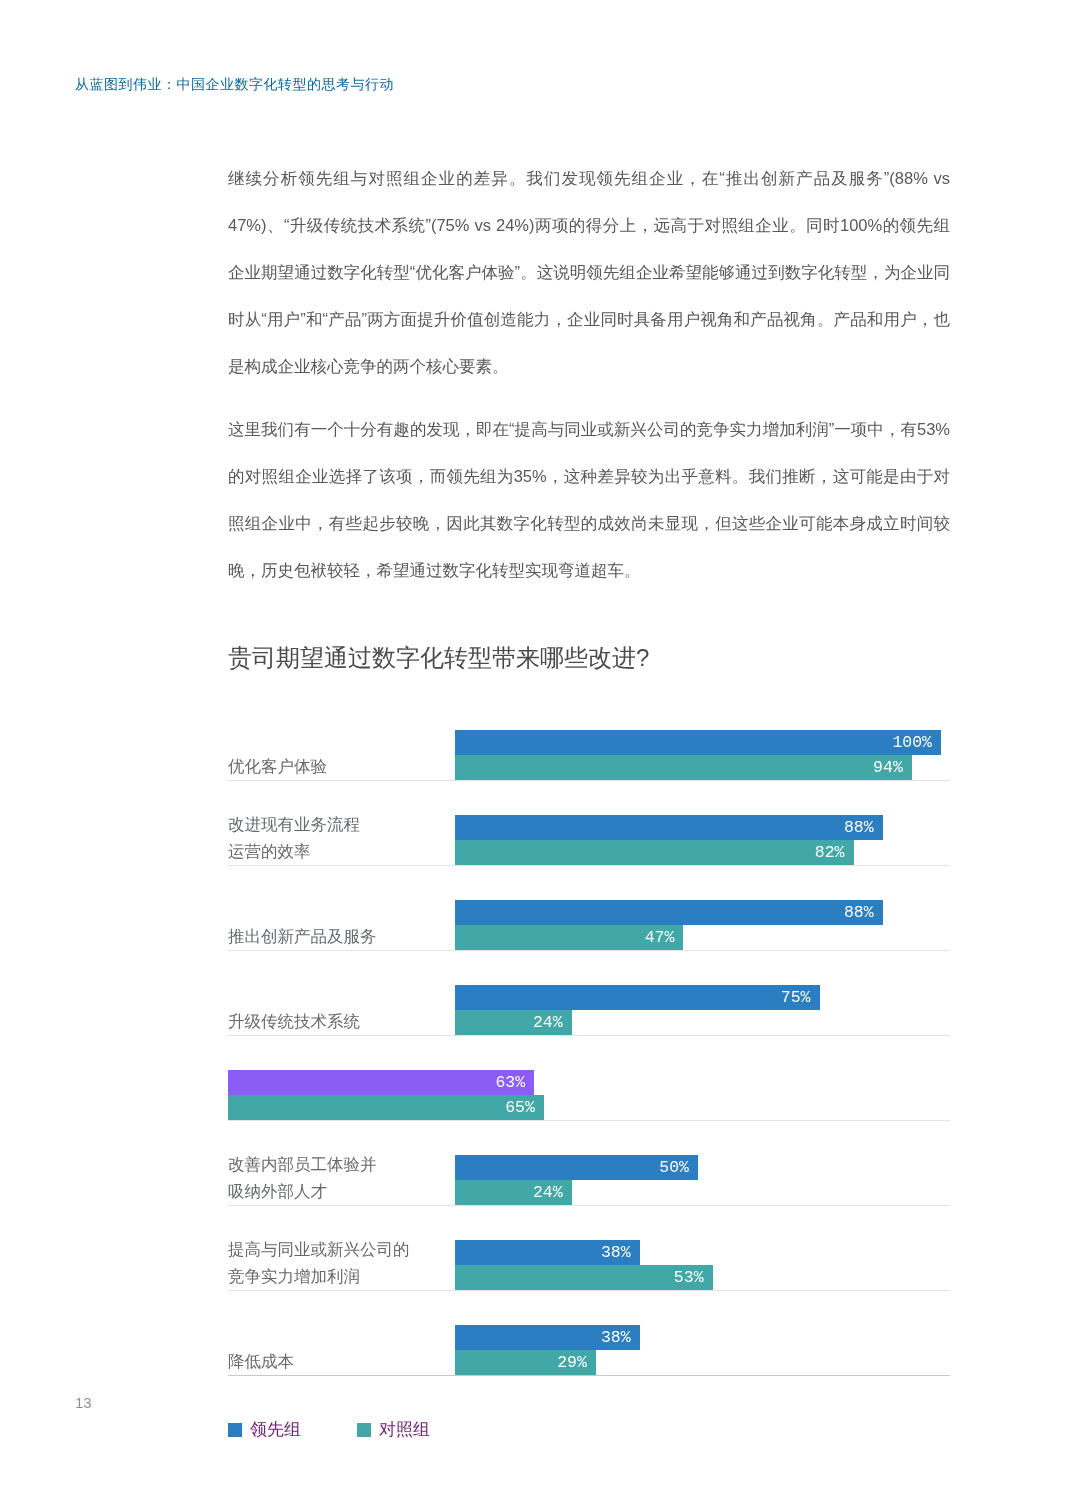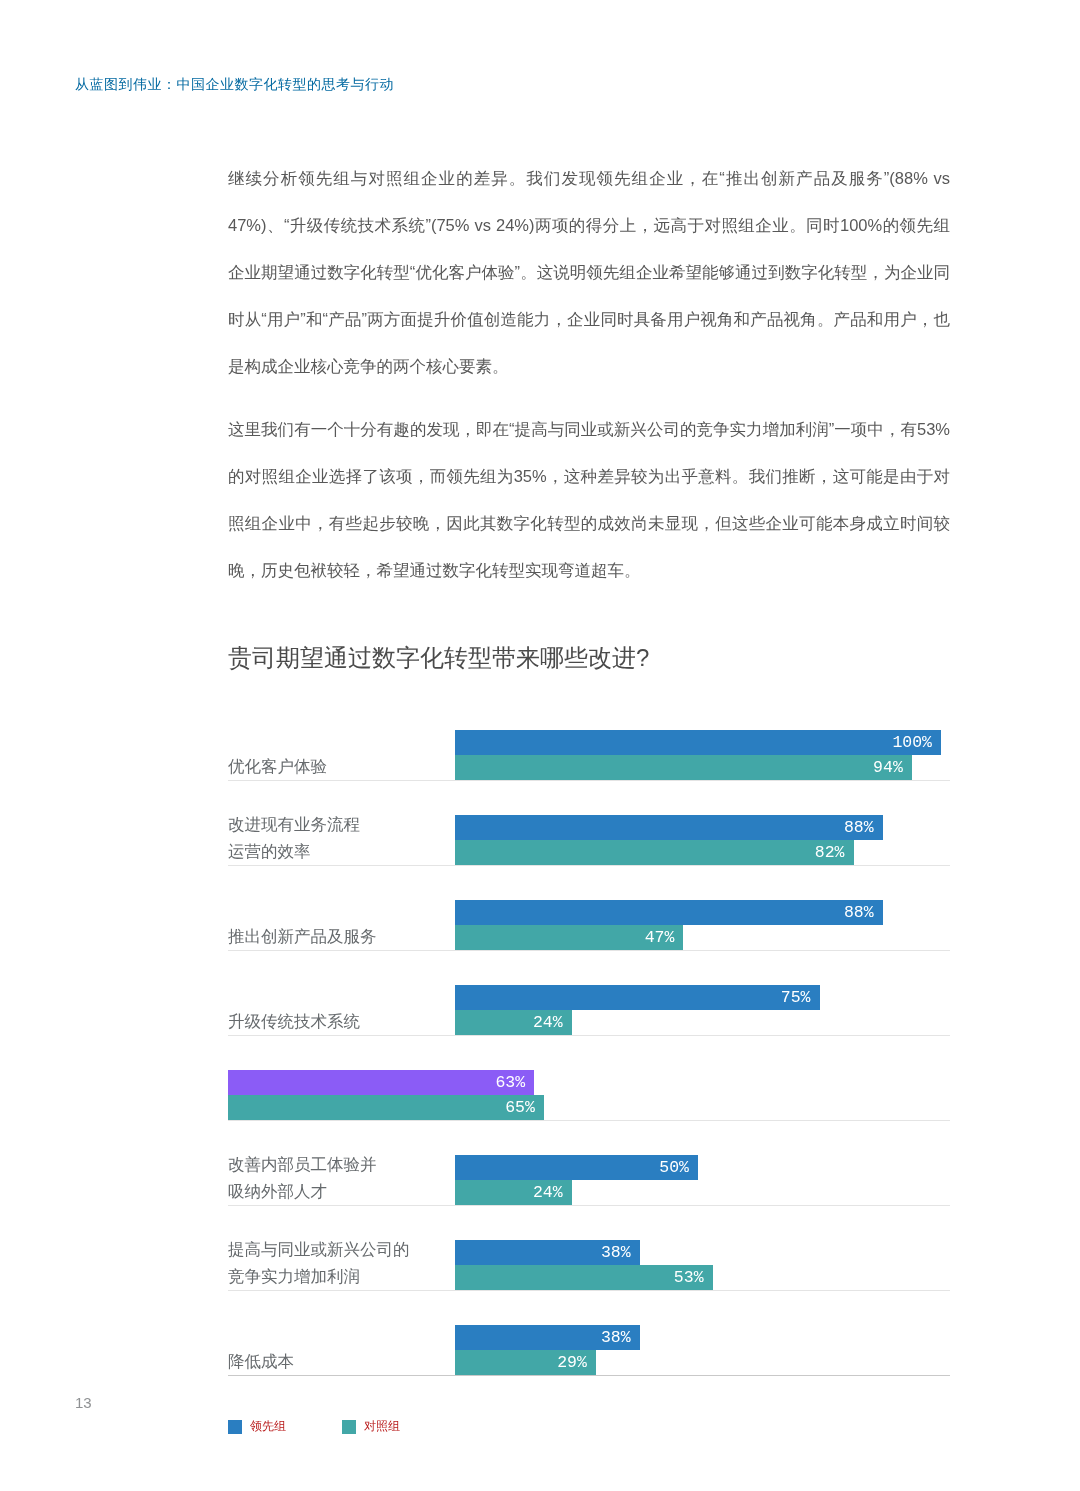--- a/index.html
+++ b/index.html
@@ -51,21 +51,21 @@
   .bar-value {
     color: #ffffff; font-size: 16.5px; padding-right: 9px;
     white-space: nowrap;
   }
   .legend {
     margin-top: 42px;
     display: flex; align-items: center; gap: 56px;
   }
   .legend-item { display: flex; align-items: center; gap: 8px; }
   .swatch { width: 14px; height: 14px; display: inline-block; }
-  .legend-label { font-size: 12px; color: #b91c1c; }
+  .legend-label { font-size: 17px; color: #701a75; }
   .page-number {
     position: absolute; left: 75px; top: 1394px;
     font-size: 15px; color: #8f9193;
   }
 </style>
 </head>
 <body>
 
 <div class="page">
 

